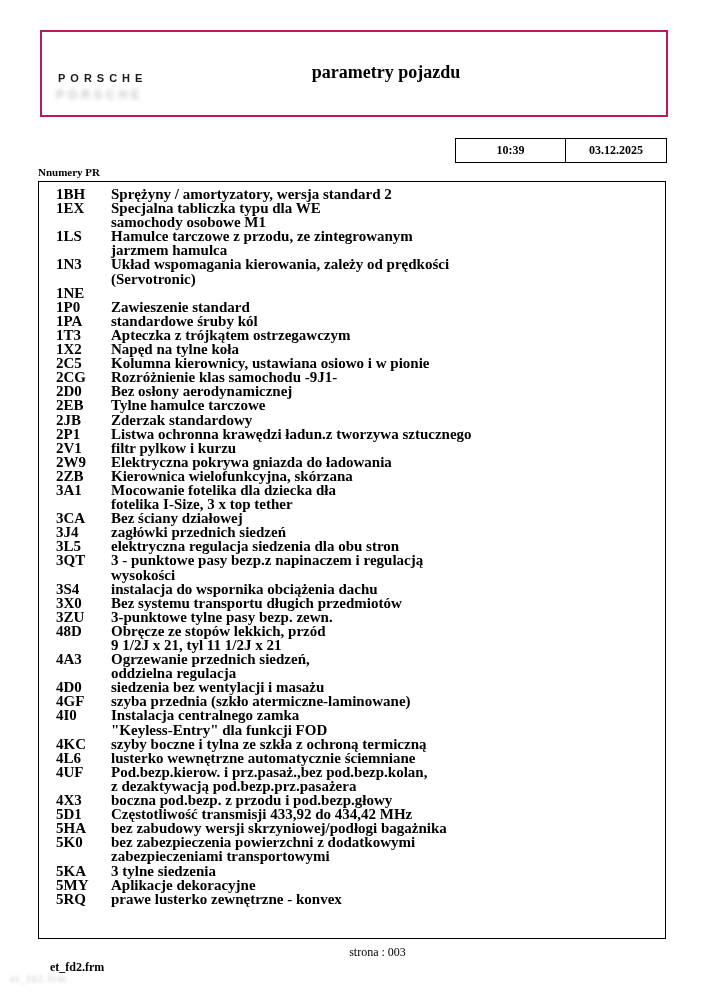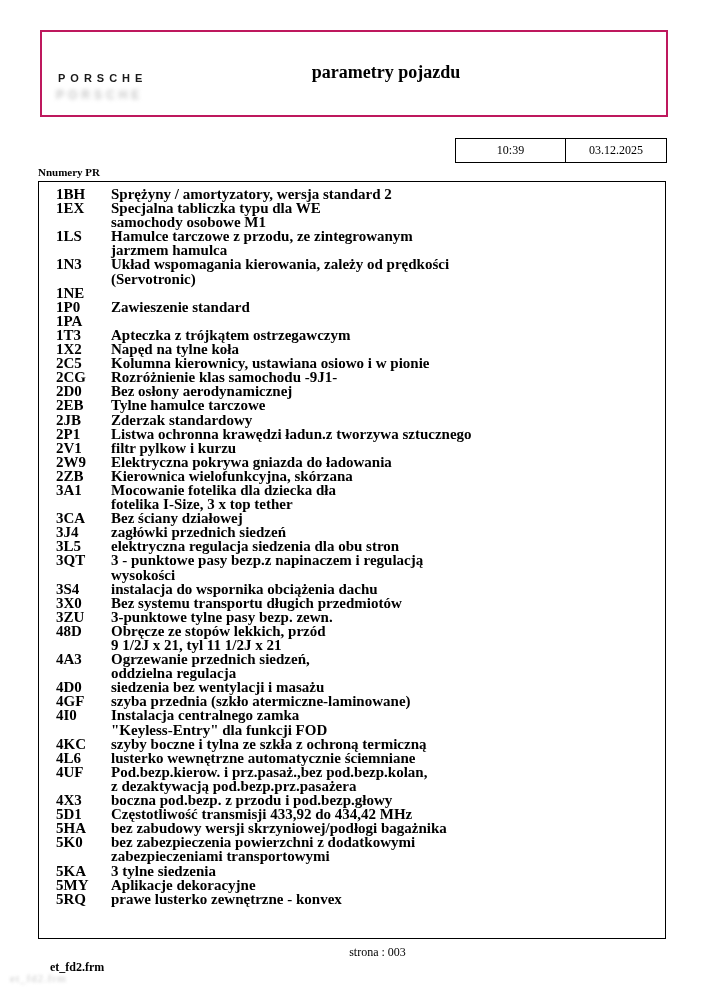--- a/index.html
+++ b/index.html
@@ -41,21 +41,21 @@
 
   .datetime-row {
     position: absolute; left: 455px; top: 138px;
     display: flex;
   }
   .dt-cell {
     box-sizing: border-box;
     border: 1px solid #000;
     height: 25px; line-height: 23px;
     text-align: center;
-    font-weight: normal; font-size: 12px;
+    font-weight: bold; font-size: 12px;
   }
   .dt-time { width: 111px; }
   .dt-date { width: 101px; border-left: none; }
 
   .section-label {
     position: absolute; left: 38px; top: 166px;
     font-weight: bold; font-size: 11px;
   }
 
   .main-box {
@@ -127,20 +127,21 @@
     </div>
     <div class="pr-row">
       <span class="pr-code">1NE</span>
     </div>
     <div class="pr-row">
       <span class="pr-code">1P0</span>
       <span class="pr-desc">Zawieszenie standard</span>
     </div>
     <div class="pr-row">
       <span class="pr-code">1PA</span>
+      <span class="pr-desc">standardowe śruby kól</span>
     </div>
     <div class="pr-row">
       <span class="pr-code">1T3</span>
       <span class="pr-desc">Apteczka z trójkątem ostrzegawczym</span>
     </div>
     <div class="pr-row">
       <span class="pr-code">1X2</span>
       <span class="pr-desc">Napęd na tylne koła</span>
     </div>
     <div class="pr-row">

